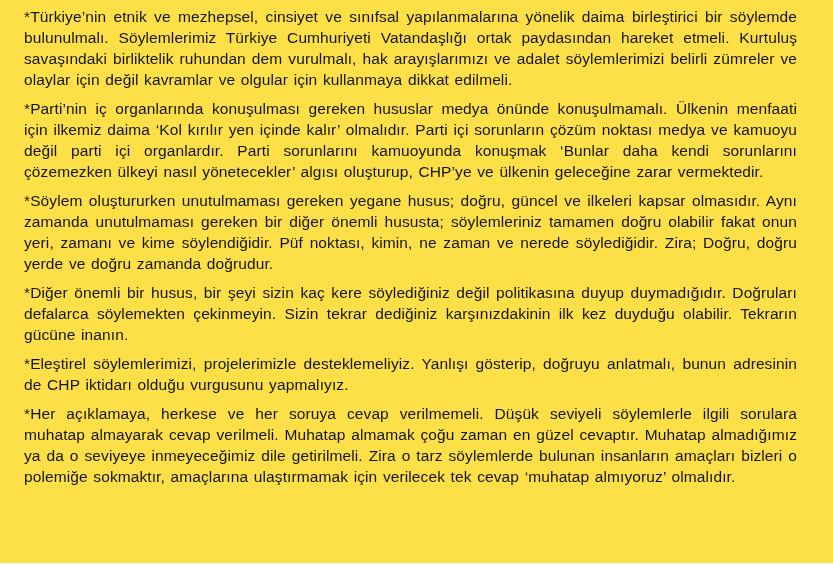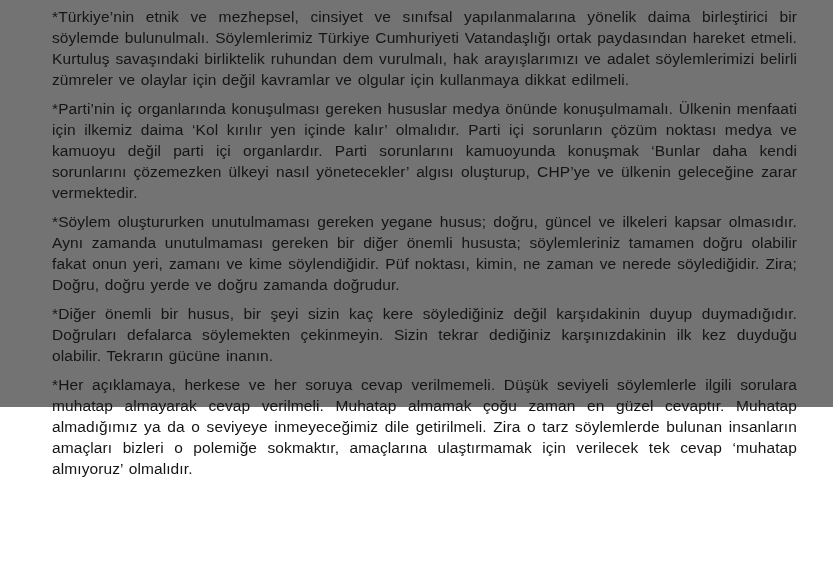--- a/index.html
+++ b/index.html
@@ -9,37 +9,38 @@
   }
   body {
     width: 833px;
     height: 577px;
     overflow: hidden;
     font-family: "Liberation Sans", "DejaVu Sans", sans-serif;
   }
   .page {
     box-sizing: border-box;
     width: 833px;
-    height: 407px;
-    padding: 6px 36px 0 52px;
-    background: #737373;
+    height: 563px;
+    padding: 6px 36px 0 24px;
+    background: #fde047;
   }
   .para {
     margin: 0 0 8px 0;
     font-size: 15.5px;
     line-height: 21px;
     color: #151515;
     text-align: justify;
     text-justify: inter-word;
     letter-spacing: 0.1px;
     word-spacing: 1.2px;
   }
 </style>
 </head>
 <body>
 
 <main class="page">
   <p class="para">*Türkiye’nin etnik ve mezhepsel, cinsiyet ve sınıfsal yapılanmalarına yönelik daima birleştirici bir söylemde bulunulmalı. Söylemlerimiz Türkiye Cumhuriyeti Vatandaşlığı ortak paydasından hareket etmeli. Kurtuluş savaşındaki birliktelik ruhundan dem vurulmalı, hak arayışlarımızı ve adalet söylemlerimizi belirli zümreler ve olaylar için değil kavramlar ve olgular için kullanmaya dikkat edilmeli.</p>
   <p class="para">*Parti’nin iç organlarında konuşulması gereken hususlar medya önünde konuşulmamalı. Ülkenin menfaati için ilkemiz daima ‘Kol kırılır yen içinde kalır’ olmalıdır. Parti içi sorunların çözüm noktası medya ve kamuoyu değil parti içi organlardır. Parti sorunlarını kamuoyunda konuşmak ‘Bunlar daha kendi sorunlarını çözemezken ülkeyi nasıl yönetecekler’ algısı oluşturup, CHP’ye ve ülkenin geleceğine zarar vermektedir.</p>
   <p class="para">*Söylem oluştururken unutulmaması gereken yegane husus; doğru, güncel ve ilkeleri kapsar olmasıdır. Aynı zamanda unutulmaması gereken bir diğer önemli hususta; söylemleriniz tamamen doğru olabilir fakat onun yeri, zamanı ve kime söylendiğidir. Püf noktası, kimin, ne zaman ve nerede söylediğidir. Zira; Doğru, doğru yerde ve doğru zamanda doğrudur.</p>
-  <p class="para">*Diğer önemli bir husus, bir şeyi sizin kaç kere söylediğiniz değil karşıdakinin duyup duymadığıdır. Doğruları defalarca söylemekten çekinmeyin. Sizin tekrar dediğiniz karşınızdakinin ilk kez duyduğu olabilir. Tekrarın gücüne inanın.</p>
+  <p class="para">*Diğer önemli bir husus, bir şeyi sizin kaç kere söylediğiniz değil politikasına duyup duymadığıdır. Doğruları defalarca söylemekten çekinmeyin. Sizin tekrar dediğiniz karşınızdakinin ilk kez duyduğu olabilir. Tekrarın gücüne inanın.</p>
+  <p class="para">*Eleştirel söylemlerimizi, projelerimizle desteklemeliyiz. Yanlışı gösterip, doğruyu anlatmalı, bunun adresinin de CHP iktidarı olduğu vurgusunu yapmalıyız.</p>
   <p class="para">*Her açıklamaya, herkese ve her soruya cevap verilmemeli. Düşük seviyeli söylemlerle ilgili sorulara muhatap almayarak cevap verilmeli. Muhatap almamak çoğu zaman en güzel cevaptır. Muhatap almadığımız ya da o seviyeye inmeyeceğimiz dile getirilmeli. Zira o tarz söylemlerde bulunan insanların amaçları bizleri o polemiğe sokmaktır, amaçlarına ulaştırmamak için verilecek tek cevap ‘muhatap almıyoruz’ olmalıdır.</p>
 </main>
 
 </body></html>

